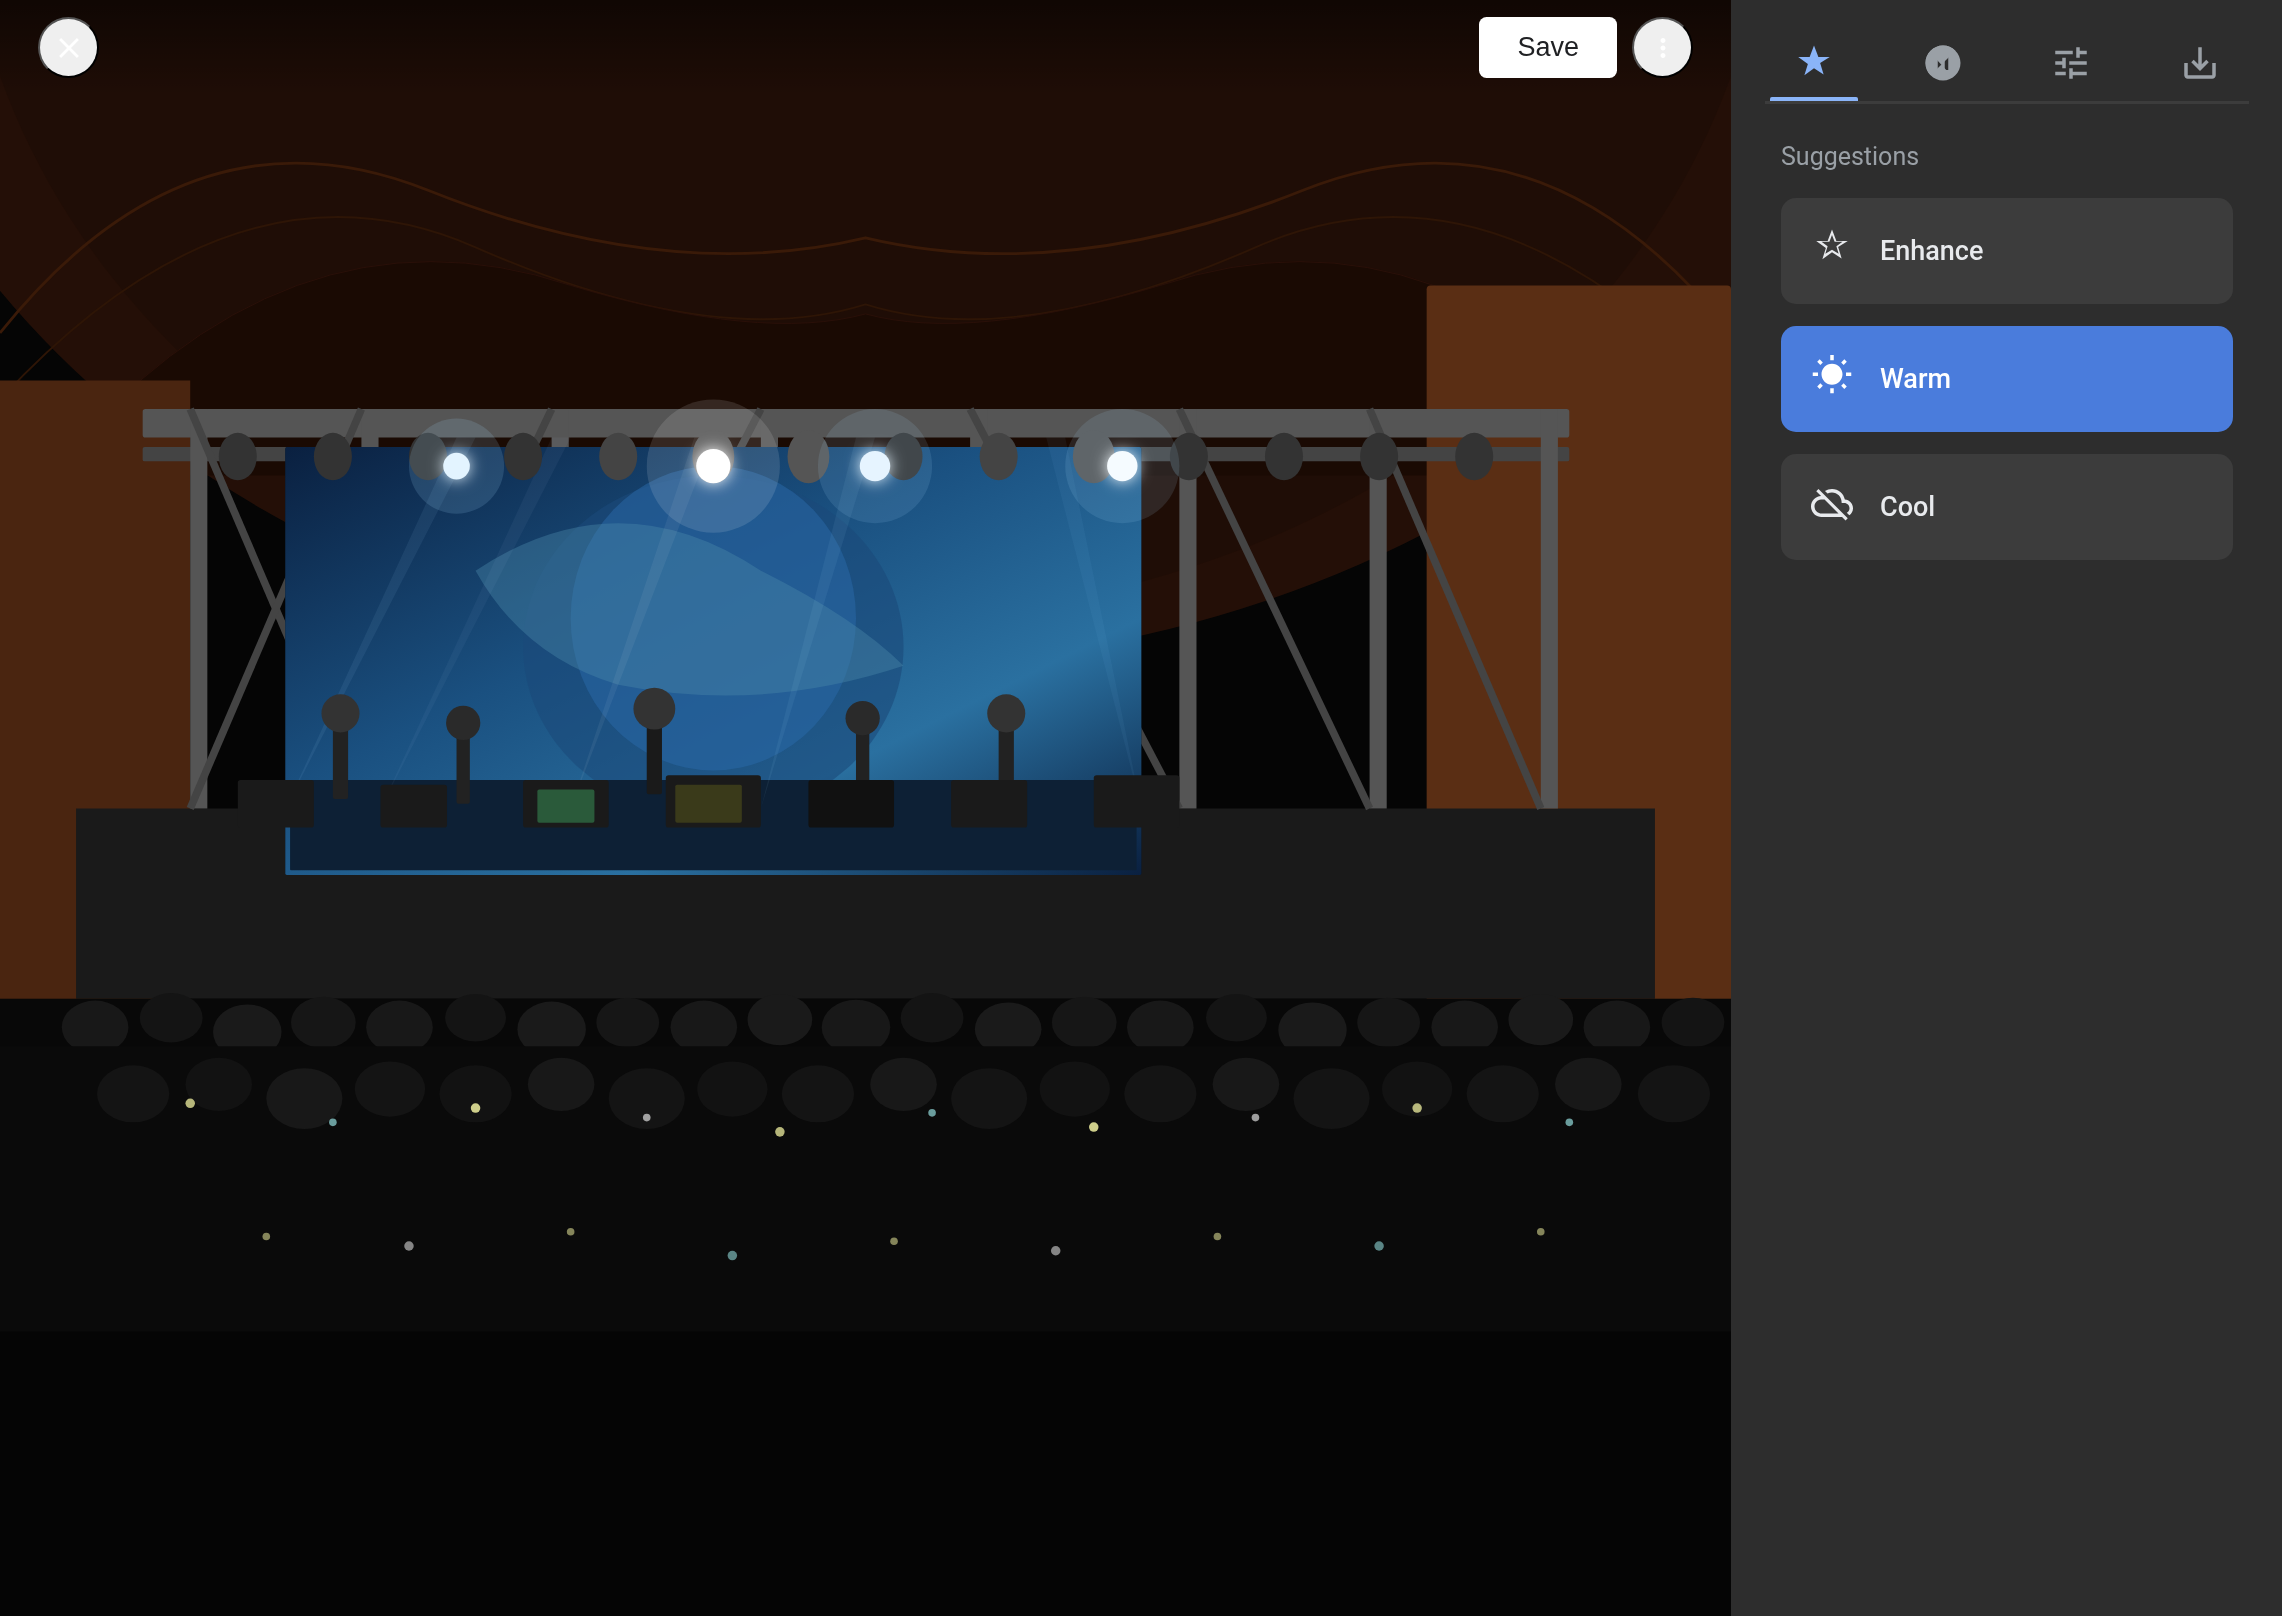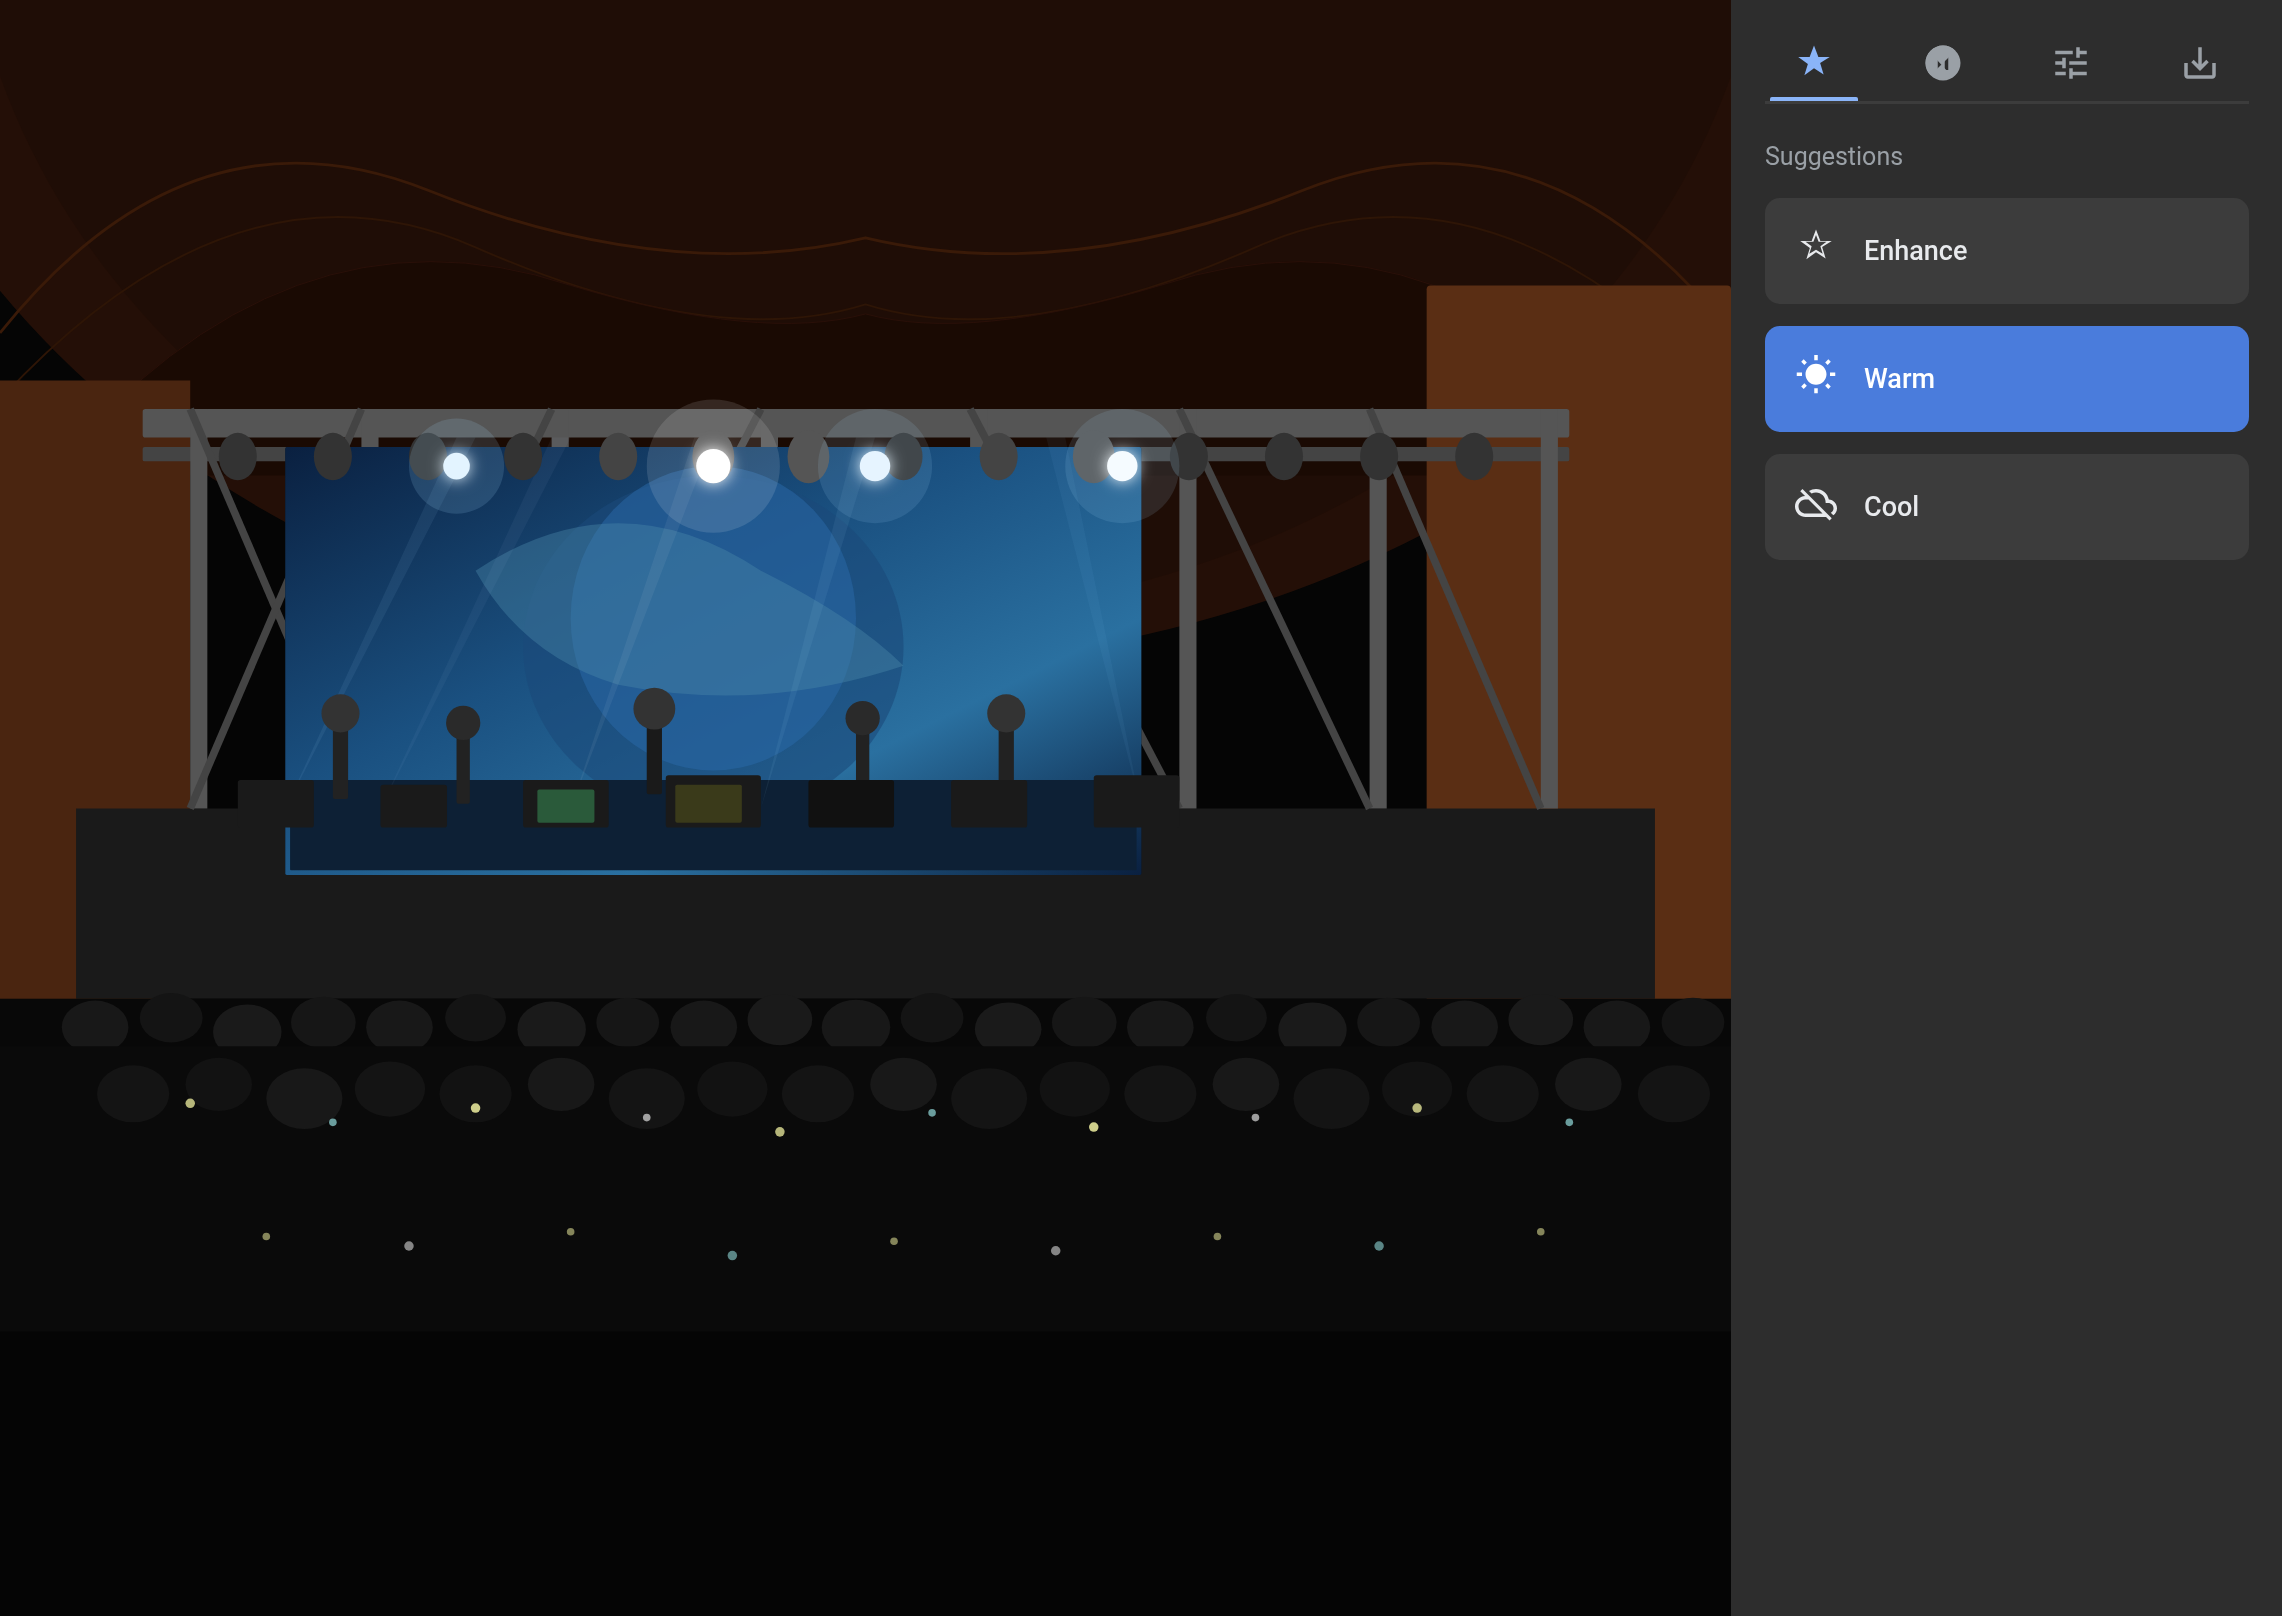--- a/index.html
+++ b/index.html
@@ -129,21 +129,21 @@
       border-radius: 1.9px 1.9px 0 0;
     }
 
     .toolbar-tab svg {
       width: 42px;
       height: 42px;
     }
 
     
     .suggestions-section {
-      padding: 38px 34px;
+      padding: 38px 50px;
     }
 
     .suggestions-label {
       color: #9aa0a6;
       font-size: 25px;
       margin-bottom: 27px;
     }
 
     .suggestion-item {
       display: flex;
@@ -404,20 +404,35 @@
     <circle cx="770" cy="1320" r="5" fill="#aaffff" opacity="0.5"></circle>
     <circle cx="940" cy="1305" r="4" fill="#ffffaa" opacity="0.5"></circle>
     <circle cx="1110" cy="1315" r="5" fill="#ffffff" opacity="0.5"></circle>
     <circle cx="1280" cy="1300" r="4" fill="#ffffaa" opacity="0.5"></circle>
     <circle cx="1450" cy="1310" r="5" fill="#aaffff" opacity="0.5"></circle>
     <circle cx="1620" cy="1295" r="4" fill="#ffffaa" opacity="0.5"></circle>
 
     <rect x="0" y="1400" width="1820" height="300" fill="#050505"></rect>
   </svg>
 
+  <div class="top-bar">
+    <button class="close-btn">
+      <svg width="34" height="34" viewBox="0 0 24 24" fill="white">
+        <path d="M19 6.41L17.59 5 12 10.59 6.41 5 5 6.41 10.59 12 5 17.59 6.41 19 12 13.41 17.59 19 19 17.59 13.41 12z"></path>
+      </svg>
+    </button>
+    <div class="top-bar-actions">
+      <button class="save-btn">Save</button>
+      <button class="more-btn">
+        <svg width="30" height="30" viewBox="0 0 24 24" fill="white">
+          <path d="M12 8c1.1 0 2-.9 2-2s-.9-2-2-2-2 .9-2 2 .9 2 2 2zm0 2c-1.1 0-2 .9-2 2s.9 2 2 2 2-.9 2-2-.9-2-2-2zm0 6c-1.1 0-2 .9-2 2s.9 2 2 2 2-.9 2-2-.9-2-2-2z"></path>
+        </svg>
+      </button>
+    </div>
+  </div>
 </div>
 
 <div class="right-panel">
 
   <div class="panel-toolbar">
     <div class="toolbar-tab active">
       <svg viewBox="0 0 24 24" fill="#8ab4f8">
         <path d="M12 2L9.5 8.5H3l5.5 4-2 6.5L12 15l5.5 3.5-2-6.5L21 8.5h-6.5z"></path>
       </svg>
     </div>

